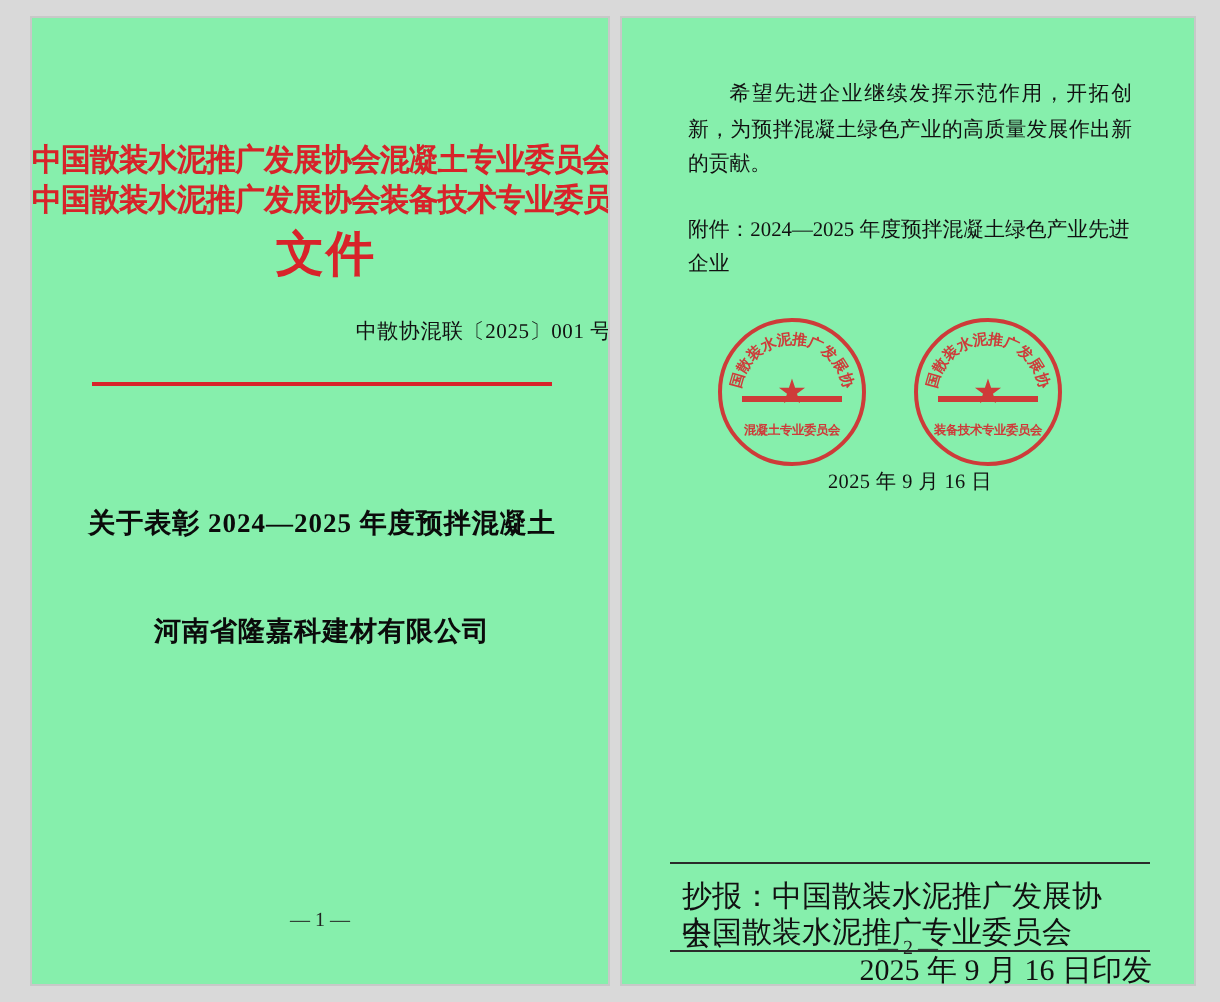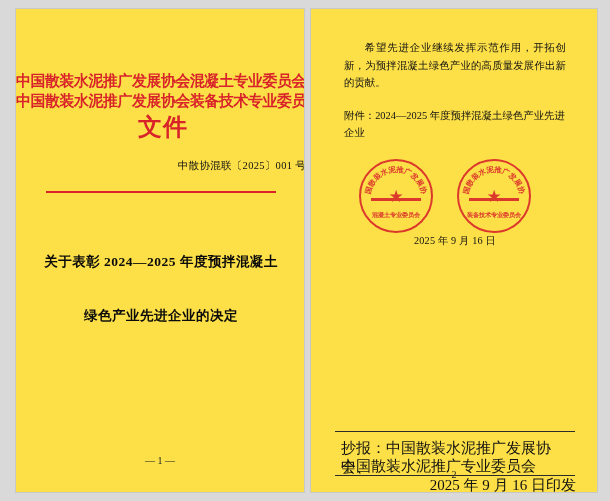--- a/index.html
+++ b/index.html
@@ -13,21 +13,21 @@
     font-family: "Liberation Serif", serif;
     overflow: hidden;
   }
   .scene {
     position: relative;
     width: 610px;
     height: 501px;
   }
   .page {
     position: absolute;
-    background: #fde047;
+    background: #86efac;
     box-sizing: border-box;
     overflow: hidden;
   }
   .page-left {
     left: 15px;
     top: 8px;
     width: 290px;
     height: 485px;
     border: 1px solid #c8c8c8;
   }
@@ -275,21 +275,21 @@
         <div class="lh-line">中国散装水泥推广发展协会装备技术专业委员会</div>
       </div><span class="lh-doc">文件</span>
     </div>
 
     <div class="doc-number">中散协混联〔2025〕001 号</div>
 
     <div class="red-rule"></div>
 
     <div class="title-block">
       <div class="title-line">关于表彰 2024—2025 年度预拌混凝土</div>
-      <div class="title-line">绿色产业先进企业的决定</div>
+      <div class="title-line">河南省隆嘉科建材有限公司</div>
     </div>
 
 
     <div class="page-num page-num-left">— 1 —</div>
   </div>
 
   <div class="page page-right">
 
     <div class="r-body">
       <p>希望先进企业继续发挥示范作用，开拓创新，为预拌混凝土绿色产业的高质量发展作出新的贡献。</p>

